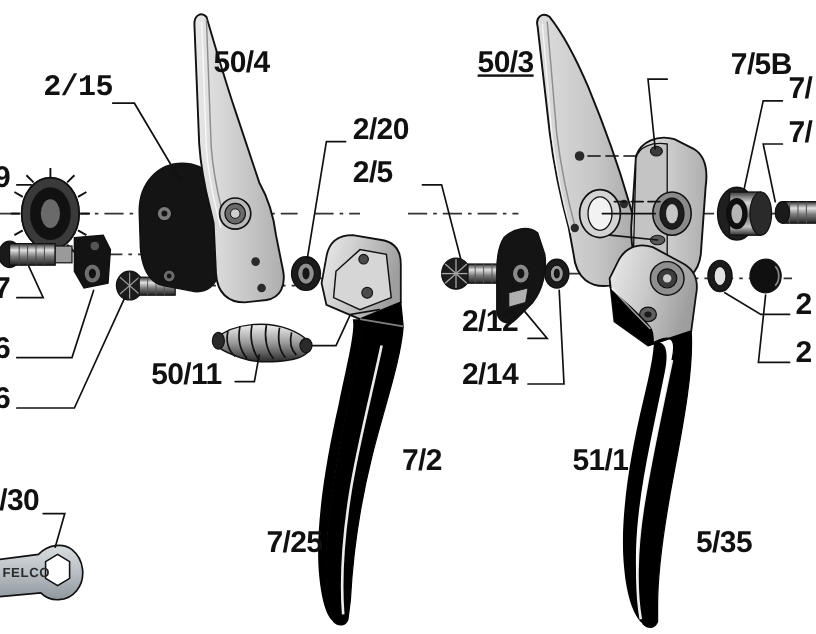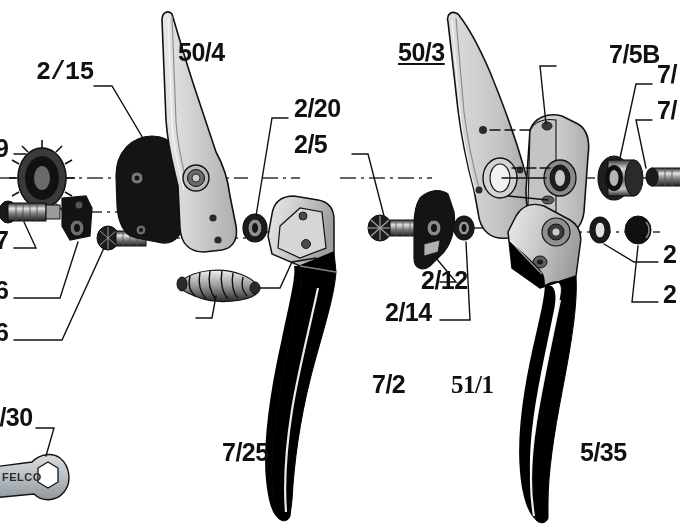--- a/index.html
+++ b/index.html
@@ -401,23 +401,24 @@
   <div class="lbl sz-lg" style="left:398px; top:40px;text-decoration:underline;">50/3</div>
   <div class="lbl sz-lg" style="left:562px; top:42px;margin-left:47px;">7/5B</div>
   <div class="lbl sz-lg" style="left:294px; top:96px;">2/20</div>
   <div class="lbl sz-lg" style="left:294px; top:132px;">2/5</div>
   <div class="lbl sz-lg" style="left:657px; top:62px;">7/</div>
   <div class="lbl sz-lg" style="left:657px; top:98px;">7/</div>
   <div class="lbl sz-lg" style="left:-5px;  top:136px;">9</div>
   <div class="lbl sz-lg" style="left:-5px;  top:228px;">7</div>
   <div class="lbl sz-lg" style="left:-5px;  top:278px;">6</div>
   <div class="lbl sz-lg" style="left:-5px;  top:320px;">6</div>
-  <div class="lbl sz-lg" style="left:385px; top:268px;margin-left:36px;">2/12</div>
+  <div class="lbl sz-lg" style="left:385px; top:256px;">2/12</div>
   <div class="lbl sz-lg" style="left:385px; top:300px;">2/14</div>
   <div class="lbl sz-lg" style="left:663px; top:242px;">2</div>
   <div class="lbl sz-lg" style="left:663px; top:282px;">2</div>
-  <div class="lbl sz-lg" style="left:335px; top:372px;margin-left:37px;">7/2</div>
-  <div class="lbl sz-lg" style="left:451px; top:372px;font-family:Liberation Serif, serif;">51/1</div>
+  <div class="lbl sz-lg" style="left:126px; top:300px;">50/11</div>
+  <div class="lbl sz-lg" style="left:335px; top:372px;">7/2</div>
+  <div class="lbl sz-lg" style="left:477px; top:372px;">51/1</div>
   <div class="lbl sz-lg" style="left:222px; top:440px;">7/25</div>
   <div class="lbl sz-lg" style="left:580px; top:440px;">5/35</div>
   <div class="lbl sz-lg" style="left:-14px; top:405px;">2/30</div>
 
 </div>
 
 </body></html>

